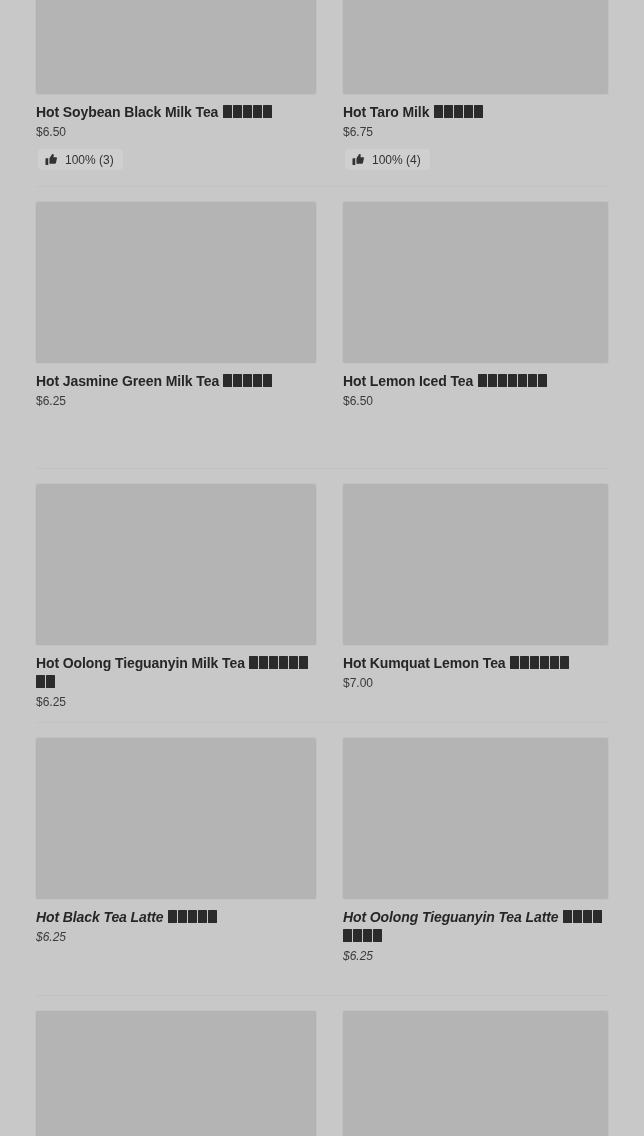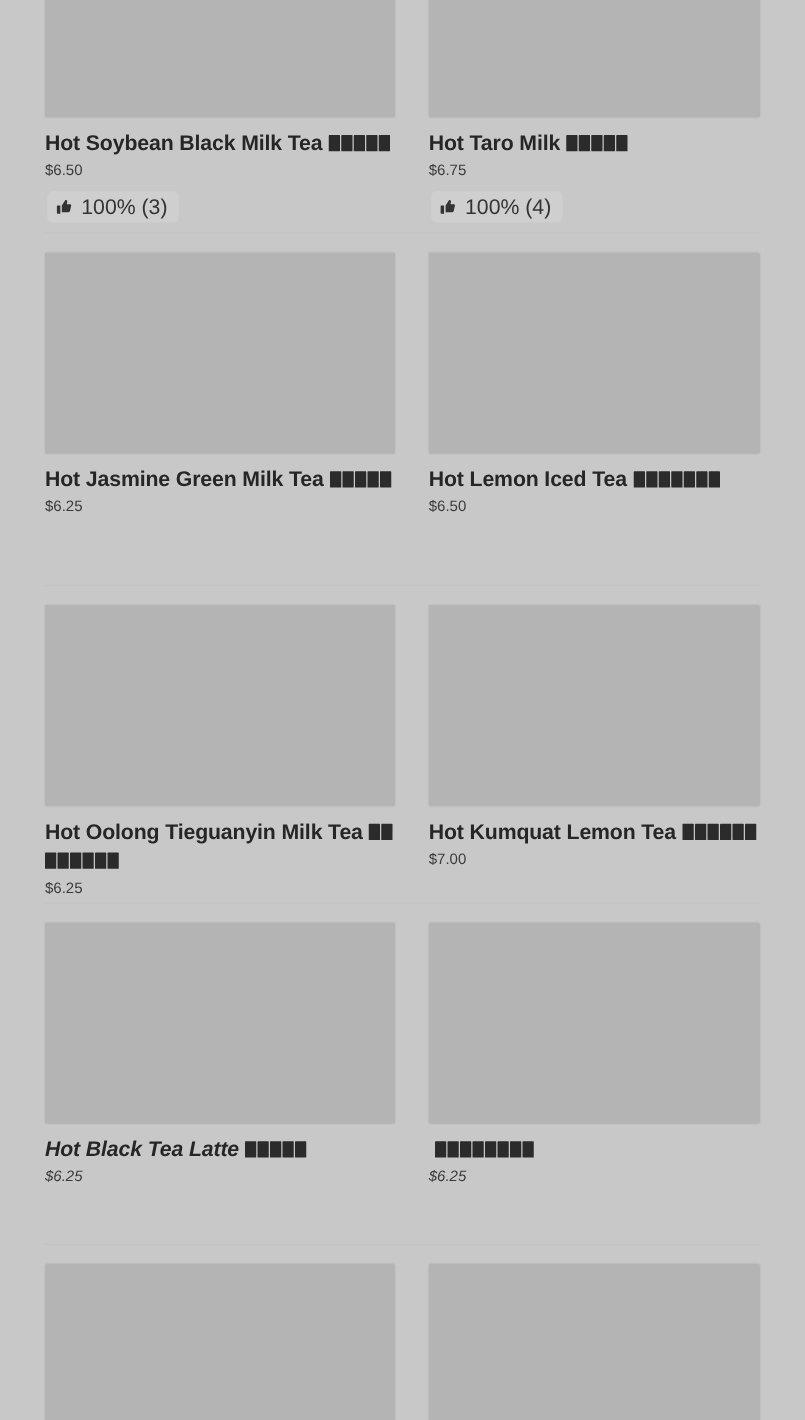--- a/index.html
+++ b/index.html
@@ -60,21 +60,21 @@
     border-radius: 2px;
     box-shadow: 0 0 0 1px rgba(190,190,190,0.55);
   }
 
   
   .product-info {
     padding-top: 9px;
   }
 
   .product-title {
-    font-size: 17px;
+    font-size: 14px;
     font-weight: 700;
     line-height: 1.36;
     letter-spacing: -0.1px;
     color: #262626;
     word-break: break-word;
   }
 
   .tofu-run {
     display: inline;
     letter-spacing: 0.5px;
@@ -101,21 +101,21 @@
   
   .rating-badge {
     display: inline-flex;
     align-items: center;
     gap: 7px;
     margin-top: 10px;
     margin-left: 2px;
     padding: 4px 9px 4px 7px;
     background: #cfcfcf;
     border-radius: 4px;
-    font-size: 17px;
+    font-size: 12px;
     color: #333;
     line-height: 1;
   }
 
   .thumb-icon {
     width: 13px;
     height: 13px;
     display: inline-block;
     flex: 0 0 auto;
   }
@@ -215,21 +215,21 @@
         <div class="product-title">
           <span>Hot Black Tea Latte</span><span class="tofu-run">&nbsp;<span class="tofu"></span><span class="tofu"></span><span class="tofu"></span><span class="tofu"></span><span class="tofu"></span></span>
         </div>
         <div class="product-price">$6.25</div>
       </div>
     </div>
     <div class="product-card card-right">
       <div class="product-image" style="height:161px;margin-top:16px;"></div>
       <div class="product-info">
         <div class="product-title">
-          <span class="tofu-run">&nbsp;<span class="tofu"></span><span class="tofu"></span><span class="tofu"></span><span class="tofu"></span><span class="tofu"></span><span class="tofu"></span><span class="tofu"></span><span class="tofu"></span></span>
+          <span>Hot Oolong Tieguanyin Tea Latte</span><span class="tofu-run">&nbsp;<span class="tofu"></span><span class="tofu"></span><span class="tofu"></span><span class="tofu"></span><span class="tofu"></span><span class="tofu"></span><span class="tofu"></span><span class="tofu"></span></span>
         </div>
         <div class="product-price">$6.25</div>
       </div>
     </div>
   </div>
 
   <div class="menu-row row-divider" style="top:995px;">
     <div class="product-card">
       <div class="product-image" style="height:161px;margin-top:16px;"></div>
     </div>

